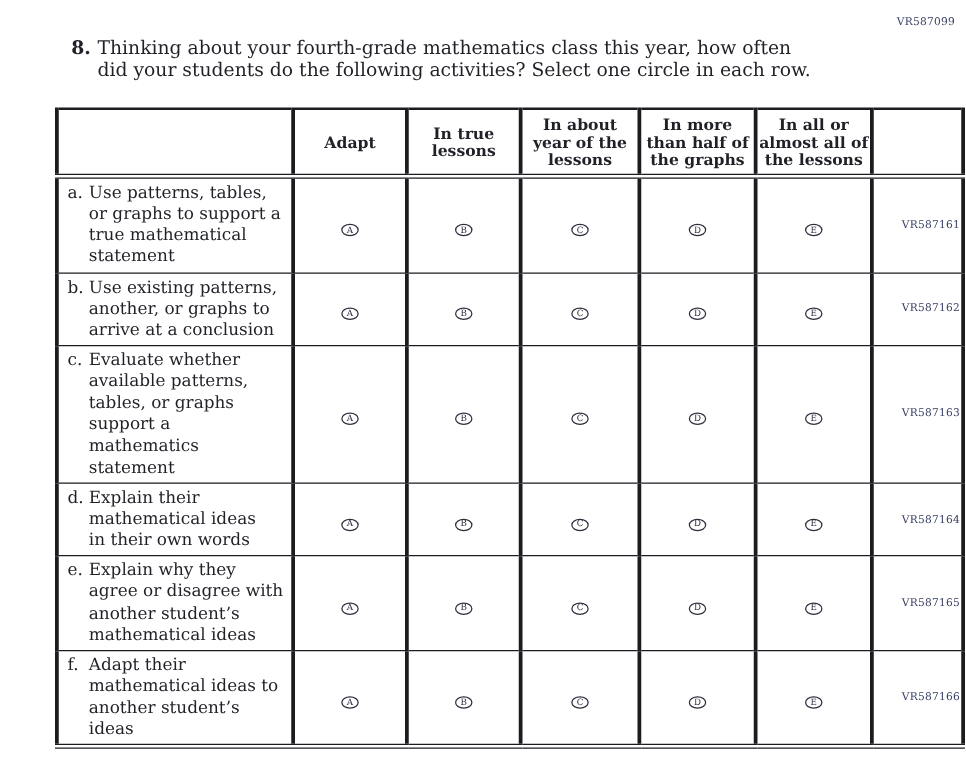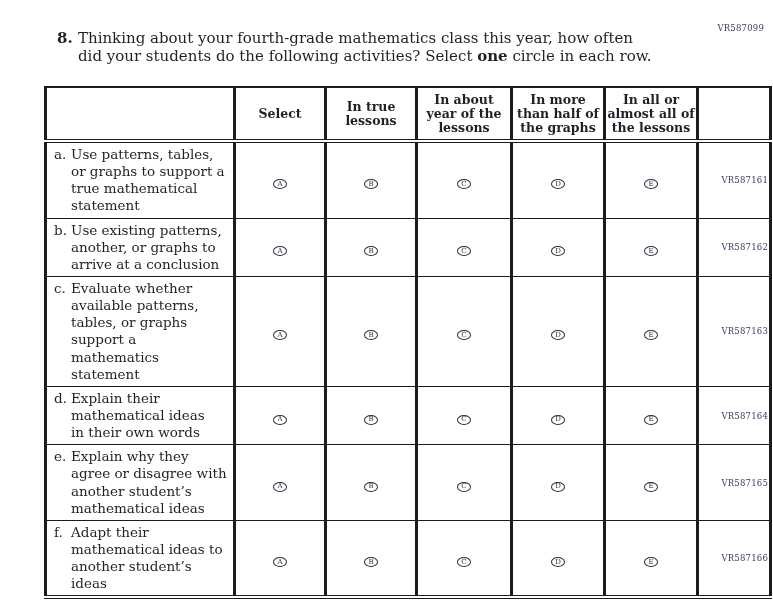--- a/index.html
+++ b/index.html
@@ -8,38 +8,38 @@
     background: #ffffff;
     position: relative;
     overflow: hidden;
     font-family: "DejaVu Serif", "Liberation Serif", serif;
     color: #212329;
   }
 
   
   .top-code {
     position: absolute;
-    top: 23px; right: 9px;
+    top: 13px; right: 9px;
     font-size: 8.5px;
     letter-spacing: 0.2px;
     color: #3a4163;
   }
 
   
   .question {
     position: absolute;
     left: 57px; top: 29px;
     width: 600px;
     display: flex;
     font-size: 15px;
     line-height: 1.22;
     color: #1f2127;
   }
   .qnum { font-weight: bold; width: 21px; flex: none; }
-  .qtext b { font-weight: bold; }
+  .qtext b { font-weight: normal; }
 
   
   table.grid {
     position: absolute;
     left: 44px; top: 86px;
     width: 726px;
     border-collapse: collapse;
     table-layout: fixed;
     border: 2px solid #1b1c20;
   }
@@ -123,21 +123,21 @@
       <col style="width:91px">
       <col style="width:91px">
       <col style="width:95px">
       <col style="width:93px">
       <col style="width:93px">
       <col style="width:73px">
   </colgroup>
   <thead>
     <tr>
       <th></th>
-      <th>Select</th>
+      <th>Adapt</th>
       <th>In true
 lessons</th>
       <th>In about
 year of the
 lessons</th>
       <th>In more
 than half of
 the graphs</th>
       <th>In all or
 almost all of

